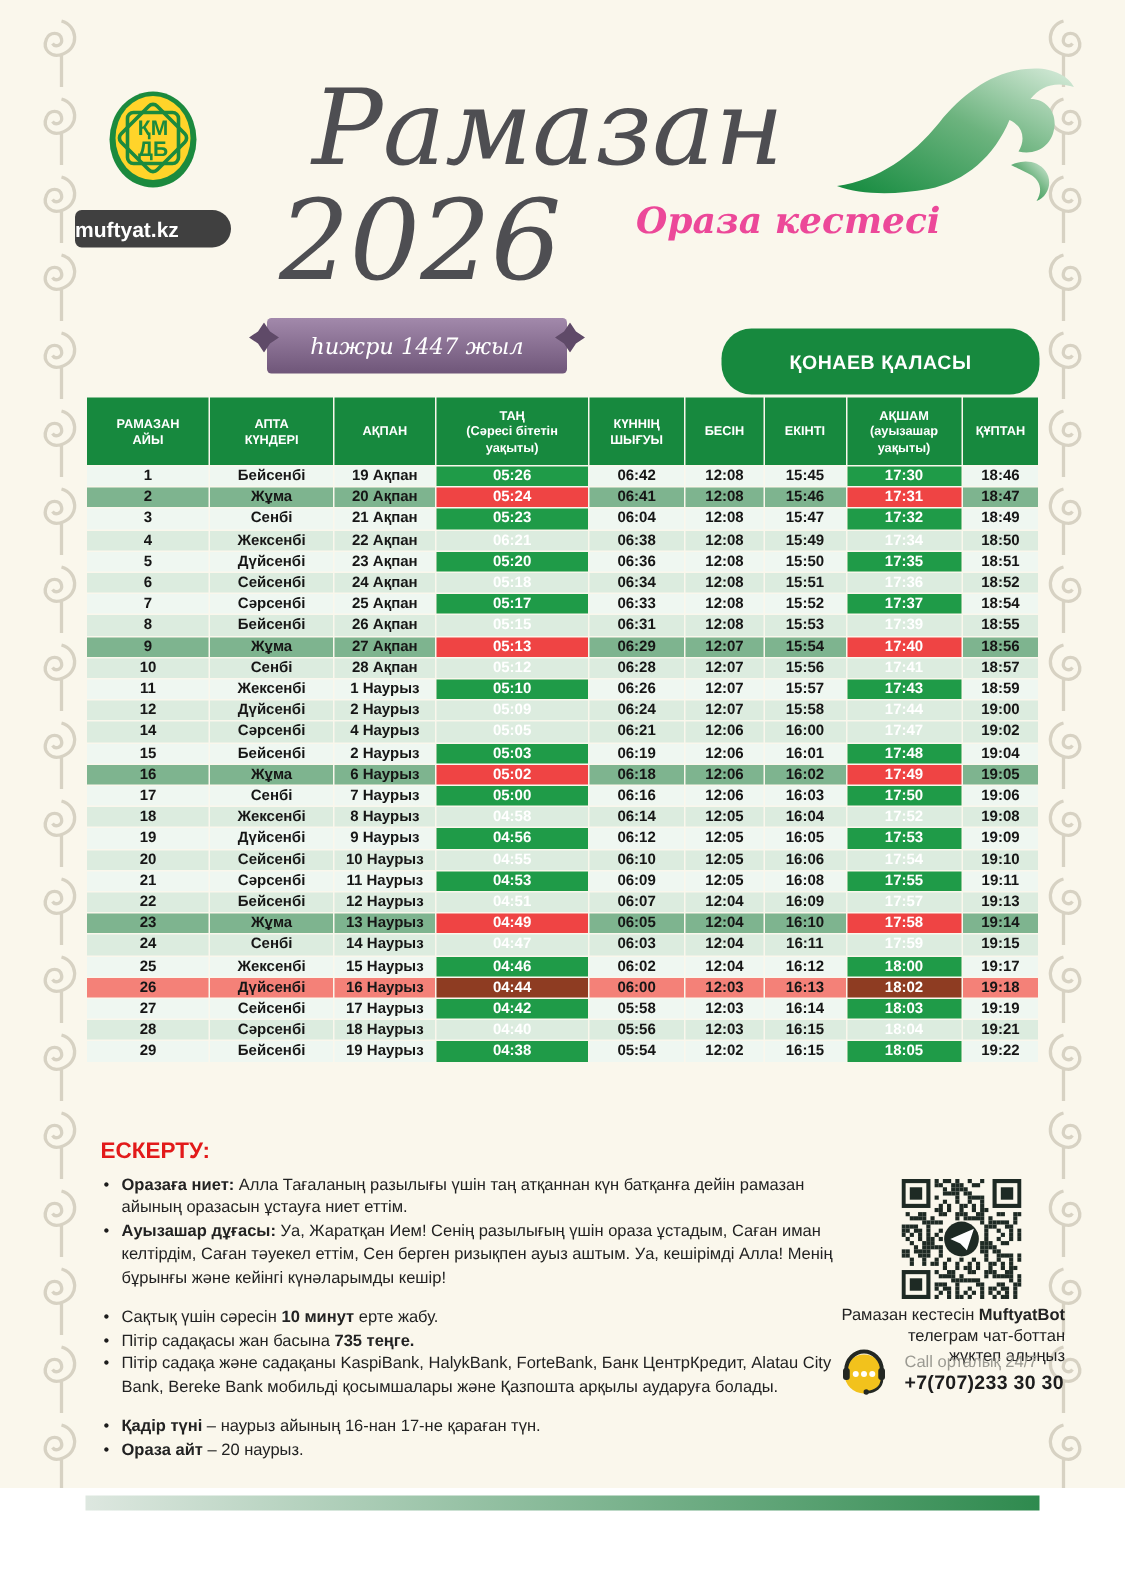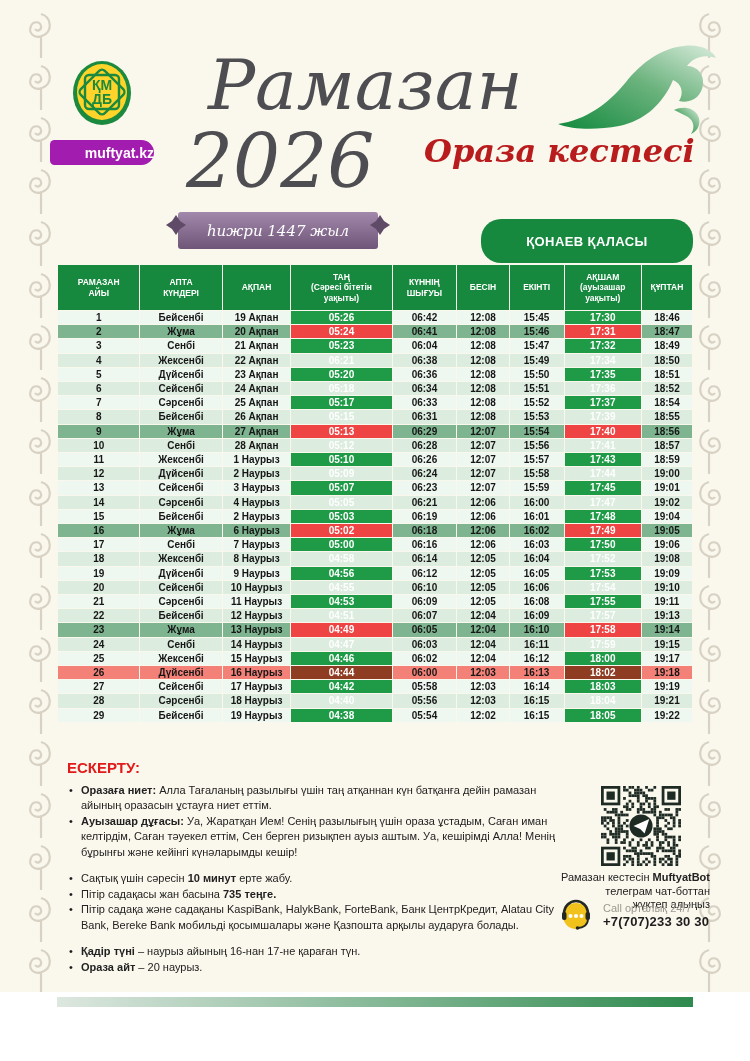--- a/index.html
+++ b/index.html
@@ -6,30 +6,30 @@
   .page{position:relative;width:750px;height:1061px;background:#ffffff;overflow:hidden;
         font-family:"Liberation Sans",sans-serif;}
   .flyer-bg{position:absolute;left:0;top:0;width:750px;height:992px;background:#faf7ec;}
   .bottom-band{position:absolute;left:57px;top:997px;width:636px;height:10px;
         background:linear-gradient(90deg,rgba(120,160,130,.25),#2e8a4e);}
   
   .orn{position:absolute;top:0;height:992px;width:30px;opacity:.8;}
   .orn.left{left:26px;} .orn.right{right:26px;}
   
   .logo{position:absolute;left:70px;top:58px;}
-  .brand-badge{position:absolute;left:50px;top:140px;width:104px;height:25px;background:#a21caf;
+  .brand-badge{position:absolute;left:50px;top:140px;width:104px;height:25px;background:#404040;
         border-radius:5px 14px 14px 5px;color:#fff;font-weight:bold;font-size:14px;
-        display:flex;align-items:center;justify-content:flex-end;}
+        display:flex;align-items:center;justify-content:flex-start;}
   
   .title{position:absolute;left:208px;top:50px;font-family:"DejaVu Serif",serif;font-style:italic;
         font-size:70px;line-height:1;color:#4e4e52;}
   .year{position:absolute;left:186px;top:124px;font-family:"DejaVu Serif",serif;font-style:italic;
         font-size:74px;line-height:1;color:#4e4e52;}
   .subtitle{position:absolute;left:424px;top:132px;font-family:"DejaVu Serif",serif;font-style:italic;
-        font-weight:bold;font-size:32px;color:#b91c1c;}
+        font-weight:bold;font-size:24px;color:#ec4899;}
   .swoosh{position:absolute;left:556px;top:44px;}
   
   .ribbon{position:absolute;left:178px;top:212px;width:200px;height:37px;
         background:linear-gradient(180deg,#a289ab,#6f5679);border-radius:3px;
         display:flex;align-items:center;justify-content:center;color:#fff;
         font-family:"DejaVu Serif",serif;font-style:italic;font-size:15px;}
   .ribbon .dia{position:absolute;top:3px;width:20px;height:20px;}
   .ribbon .dia.l{left:-12px;} .ribbon .dia.r{right:-12px;}
   
   .city-btn{position:absolute;left:481px;top:219px;width:212px;height:44px;background:#17893e;
@@ -320,31 +320,20 @@
         <tr class="normal alt">
           <td>12</td>
           <td>Дүйсенбі</td>
           <td>2 Наурыз</td>
           <td class="tcell">05:09</td>
           <td>06:24</td>
           <td>12:07</td>
           <td>15:58</td>
           <td class="tcell">17:44</td>
           <td>19:00</td>
-        </tr>
-        <tr class="normal">
-          <td>13</td>
-          <td>Сейсенбі</td>
-          <td>3 Наурыз</td>
-          <td class="tcell">05:07</td>
-          <td>06:23</td>
-          <td>12:07</td>
-          <td>15:59</td>
-          <td class="tcell">17:45</td>
-          <td>19:01</td>
         </tr>
         <tr class="normal alt">
           <td>14</td>
           <td>Сәрсенбі</td>
           <td>4 Наурыз</td>
           <td class="tcell">05:05</td>
           <td>06:21</td>
           <td>12:06</td>
           <td>16:00</td>
           <td class="tcell">17:47</td>

